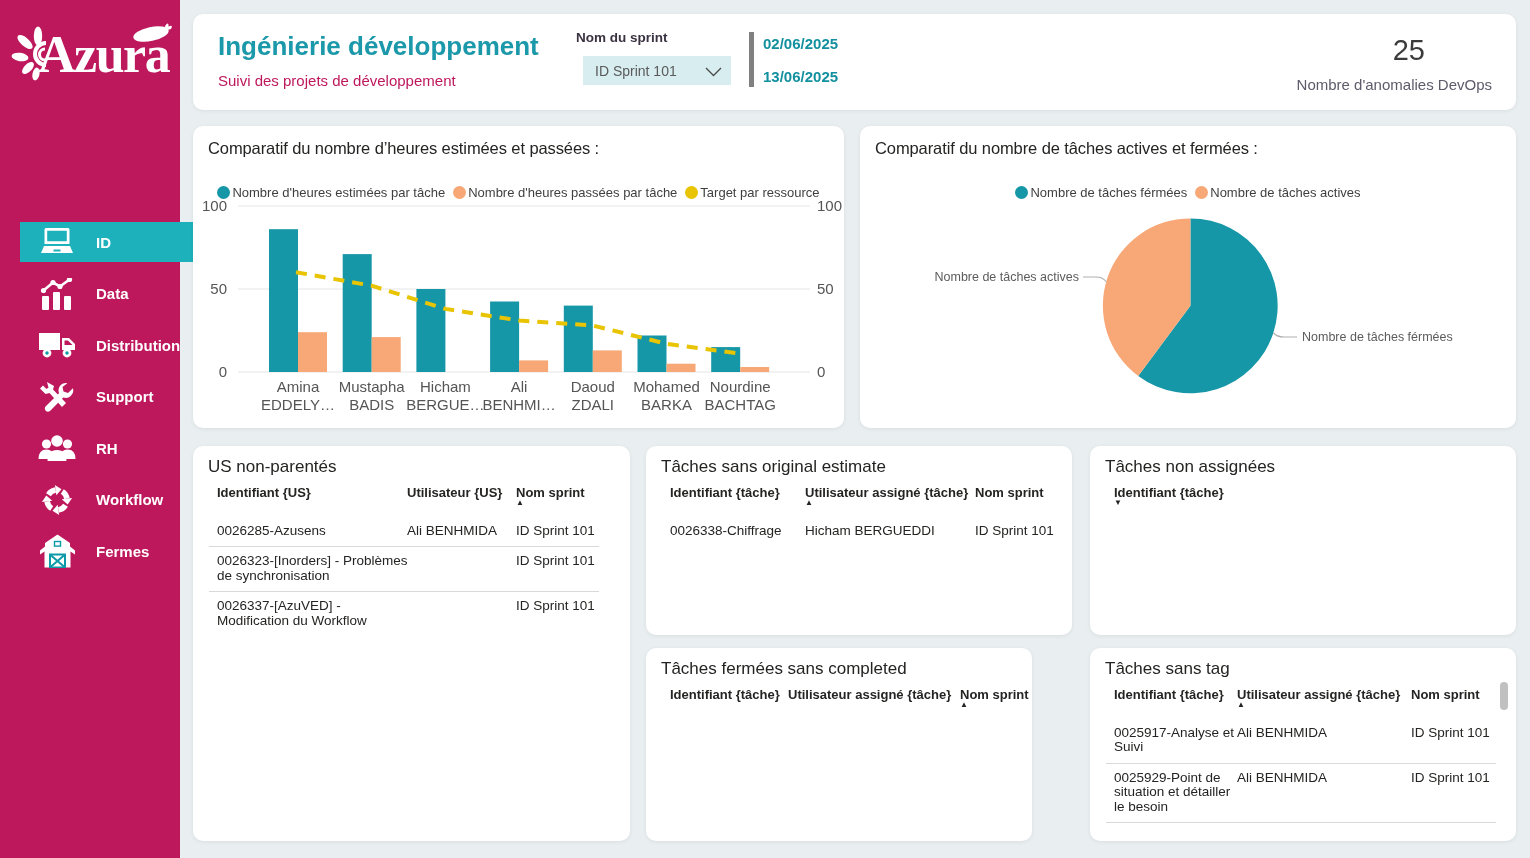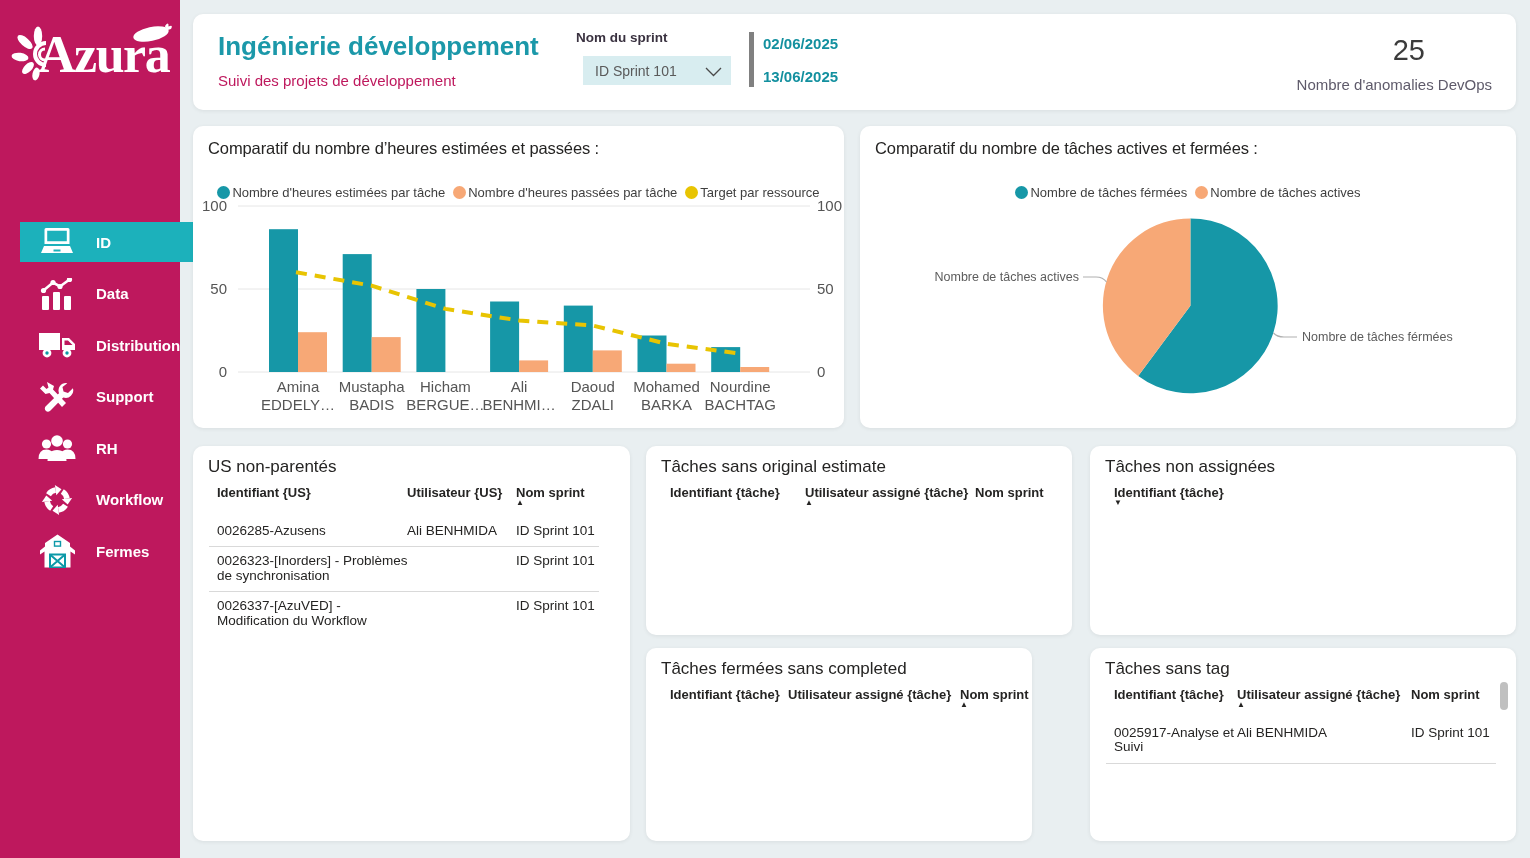--- a/index.html
+++ b/index.html
@@ -285,20 +285,25 @@
           <col style="width:135px">
           <col style="width:170px">
           <col style="width:91px">
         </colgroup>
         <tbody>
           <tr>
             <th>Identifiant {tâche}</th>
             <th>Utilisateur assigné {tâche}<span class="sortup">▲</span></th>
             <th>Nom sprint</th>
           </tr>
+        <tr>
+            <td class="nw">0026338-Chiffrage</td>
+            <td class="nw">Hicham BERGUEDDI</td>
+            <td class="nw">ID Sprint 101</td>
+          </tr>
       </tbody>
       </table>
     </div>
   </div>
 
   <div class="card tcard" style="left:646px; top:648px; width:386px; height:193px;">
     <div class="ttitle">Tâches fermées sans completed</div>
     <div class="tbl">
       <table class="pbi">
         <colgroup>
@@ -344,20 +349,25 @@
             <th>Identifiant {tâche}</th>
             <th>Utilisateur assigné {tâche}<span class="sortup">▲</span></th>
             <th>Nom sprint</th>
           </tr>
         <tr>
             <td class="nw2">0025917-Analyse et<br>Suivi</td>
             <td class="nw">Ali BENHMIDA</td>
             <td class="nw">ID Sprint 101</td>
           </tr>
         <tr class="sep">
+            <td class="nw2">0025929-Point de<br>situation et détailler<br>le besoin</td>
+            <td class="nw">Ali BENHMIDA</td>
+            <td class="nw">ID Sprint 101</td>
+          </tr>
+        <tr class="sep">
             <td></td>
             <td></td>
             <td></td>
           </tr>
       </tbody>
       </table>
     </div>
     <div style="position:absolute; right:8px; top:34px; width:8px; height:28px; background:#c0c0c0; border-radius:4px;"></div>
   </div>
 

